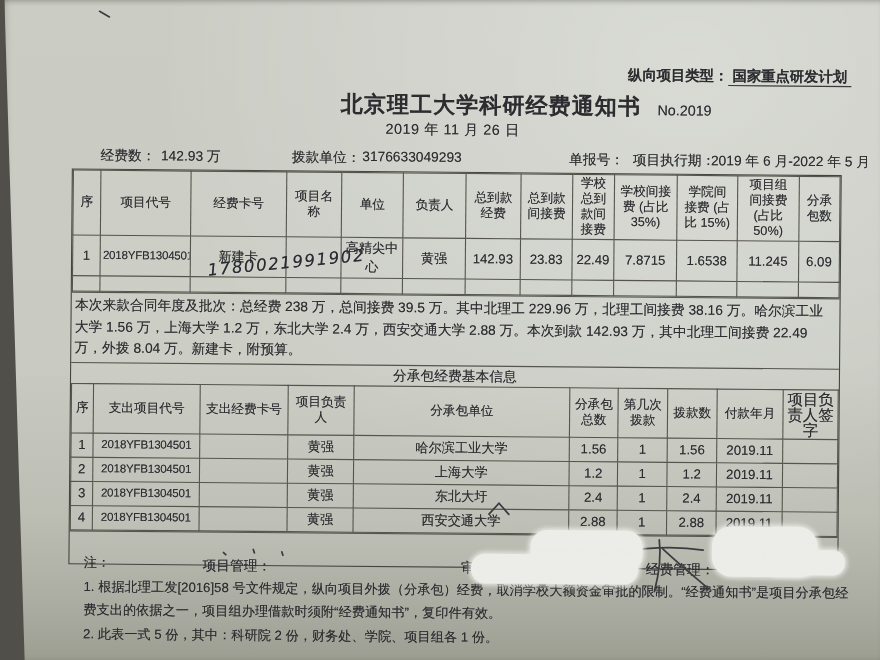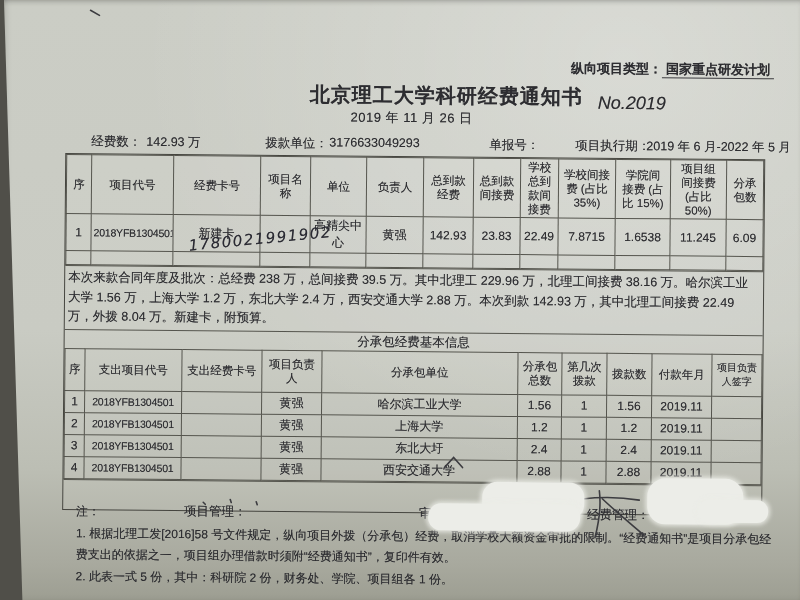--- a/index.html
+++ b/index.html
@@ -11,36 +11,36 @@
       radial-gradient(ellipse at 78% 10%, rgba(255,255,255,0.28), rgba(255,255,255,0) 55%),
       linear-gradient(to bottom,#cbcdc5 0%,#c9cbc3 55%,#bcbeb4 78%,#a8a99e 94%,#9d9e92 100%);
     clip-path:polygon(0.5% 0%, 100% 0%, 100% 100%, 2.8% 100%);
     box-shadow:inset 7px 0 9px -5px rgba(55,55,50,0.55), inset 0 4px 6px -4px rgba(60,60,55,0.4);}
   .sheet{position:absolute;inset:0;transform:rotate(0.5deg);transform-origin:400px 300px;
     color:#2d2d31;text-shadow:0 0 0.5px rgba(45,45,50,0.55);}
   .abs{position:absolute;}
   .proj-type{top:58px;right:28px;font-size:13px;font-weight:bold;white-space:nowrap;}
   .proj-type .val{border-bottom:1.5px solid #3a3a3e;padding:0 4px 1px 4px;}
   .doc-title{left:308px;top:82px;font-size:20px;font-weight:bold;letter-spacing:1px;white-space:nowrap;}
-  .doc-no{left:596px;top:91px;font-size:18px;font-style:italic;}
+  .doc-no{left:596px;top:91px;font-size:13px;}
   .doc-date{left:349px;top:109px;font-size:13px;letter-spacing:0.5px;white-space:nowrap;}
   .info-line{top:136px;left:0;width:800px;height:18px;font-size:12.5px;white-space:nowrap;}
   .info-line span{position:absolute;top:0;}
   .doc-table{position:absolute;left:64px;top:156px;width:698px;border:1.5px solid #45453f;
     background:rgba(255,255,255,0.06);}
   table{border-collapse:collapse;table-layout:fixed;width:698px;}
   td,th{border:1px solid #55554e;text-align:center;vertical-align:middle;
     font-weight:normal;padding:1px 2px;overflow:hidden;color:#2d2d31;}
   .t1 th{font-size:11.5px;line-height:14px;padding:1px 5px;}
   .t1 .hrow{height:52px;}
   .t1 .drow{height:32px;font-size:12px;}
   .t1 .erow{height:14px;}
   .t2 .hrow{height:42px;font-size:11.5px;line-height:14px;}
   .t2 .drow{height:22px;font-size:12px;}
-  .t2 .sign-h{font-size:10px;margin-top:44px;}
+  .t2 .sign-h{font-size:14px;margin-top:44px;}
   .code{font-size:10.5px;letter-spacing:-0.2px;border-radius:18px;}
   .para-row{border-top:1px solid #55554e;font-size:12.5px;line-height:19.5px;
     padding:2px 3px;text-align:left;}
   .sub-title{border-top:1px solid #55554e;font-size:12.5px;text-align:center;
     height:18px;line-height:18px;}
   .t2{border-top:1px solid #55554e;}
   .footer-row{border-top:1px solid #55554e;position:relative;height:29px;font-size:12.5px;}
   .footer-row span{position:absolute;top:22px;}
   .handnum{left:188px;top:231px;font-size:15px;font-style:italic;color:#2a2a33;
     transform:rotate(-6deg);letter-spacing:1.5px;white-space:nowrap;
@@ -63,21 +63,21 @@
     </div>
     <div class="abs doc-title">北京理工大学科研经费通知书</div>
     <div class="abs doc-no">No.2019</div>
     <div class="abs doc-date">2019 年 11 月 26 日</div>
 
     <div class="abs info-line">
       <span style="left:90px">经费数：</span>
       <span style="left:145px">142.93 万</span>
       <span style="left:264px">拨款单位：</span>
       <span style="left:328px">3176633049293</span>
-      <span style="left:488px">单报号：</span>
+      <span style="left:516px">单报号：</span>
       <span style="left:574px">项目执行期：</span>
       <span style="left:645px">2019 年 6 月-2022 年 5 月</span>
     </div>
 
     <div class="doc-table">
       <table class="t1">
         <colgroup>
           <col style="width:25px">
             <col style="width:82px">
             <col style="width:87px">

